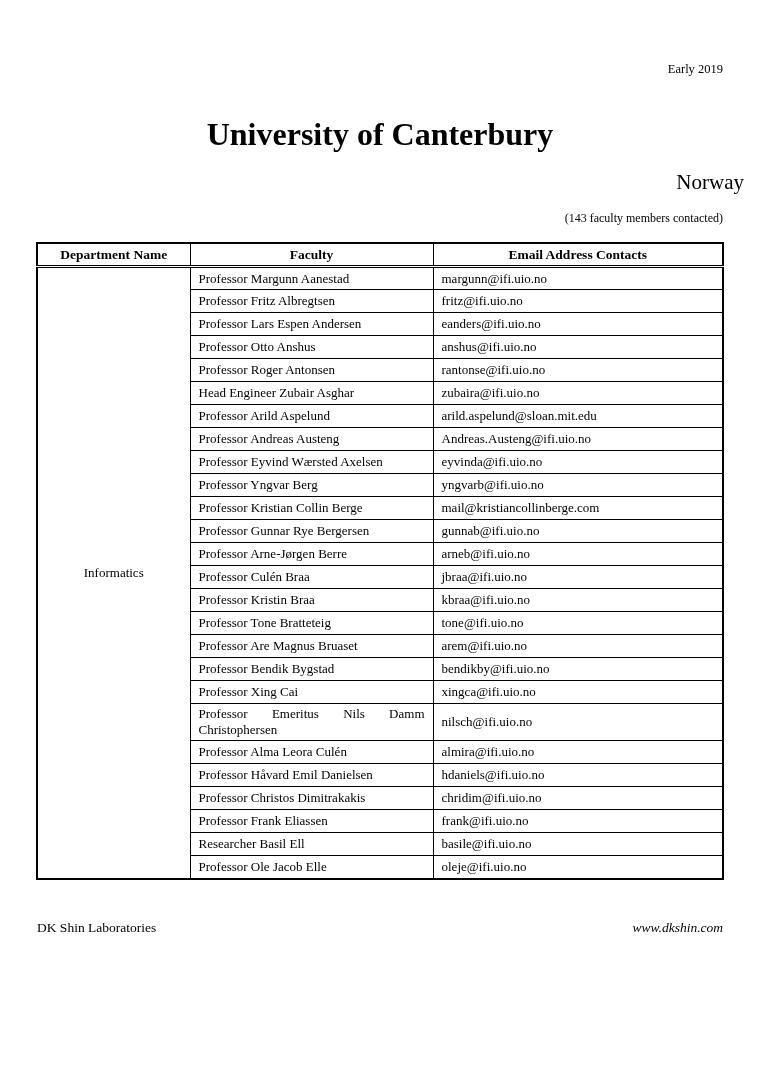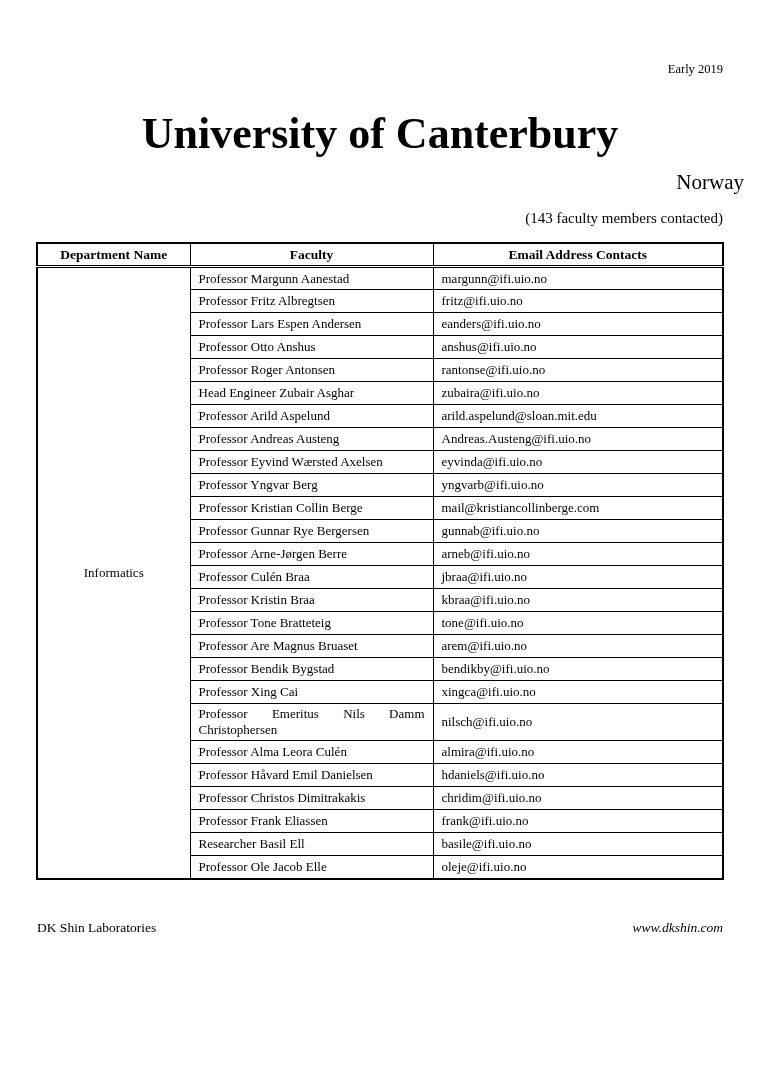--- a/index.html
+++ b/index.html
@@ -16,35 +16,35 @@
   .date-line {
     margin: 0 37px;
     text-align: right;
     font-size: 12.5px;
     line-height: 15px;
   }
 
   .title {
     margin: 38px 0 0 0;
     text-align: center;
-    font-size: 44px;
+    font-size: 32px;
     line-height: 38px;
     font-weight: bold;
   }
   .subtitle {
     margin: 16px;
     text-align: right;
     font-size: 21px;
     line-height: 26px;
     font-weight: normal;
   }
   .contact-note {
     margin: 2px 37px 16px;
     text-align: right;
-    font-size: 15px;
+    font-size: 12px;
     line-height: 15px;
   }
 
   table.faculty-table {
     width: 686px;
     margin: 9px auto 0;
     border-collapse: collapse;
     border: 2px solid #000;
     table-layout: fixed;
   }

